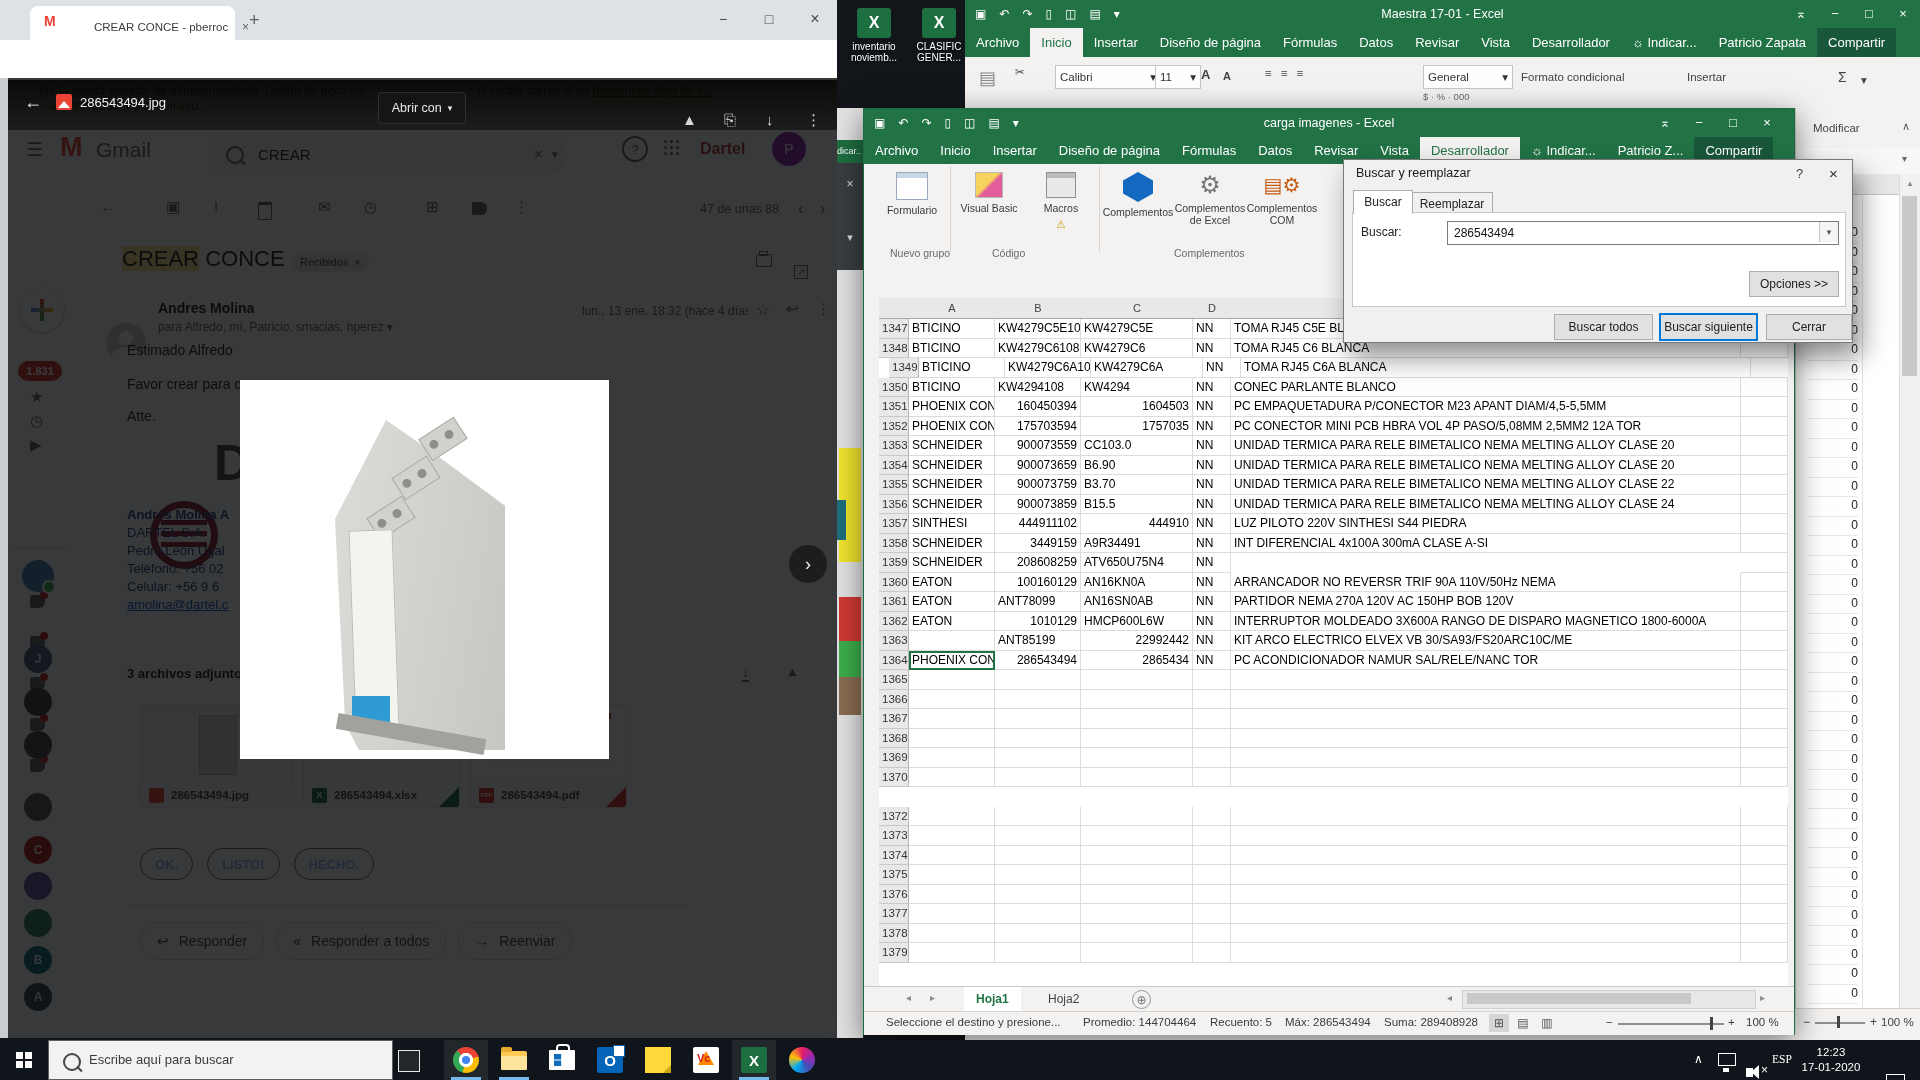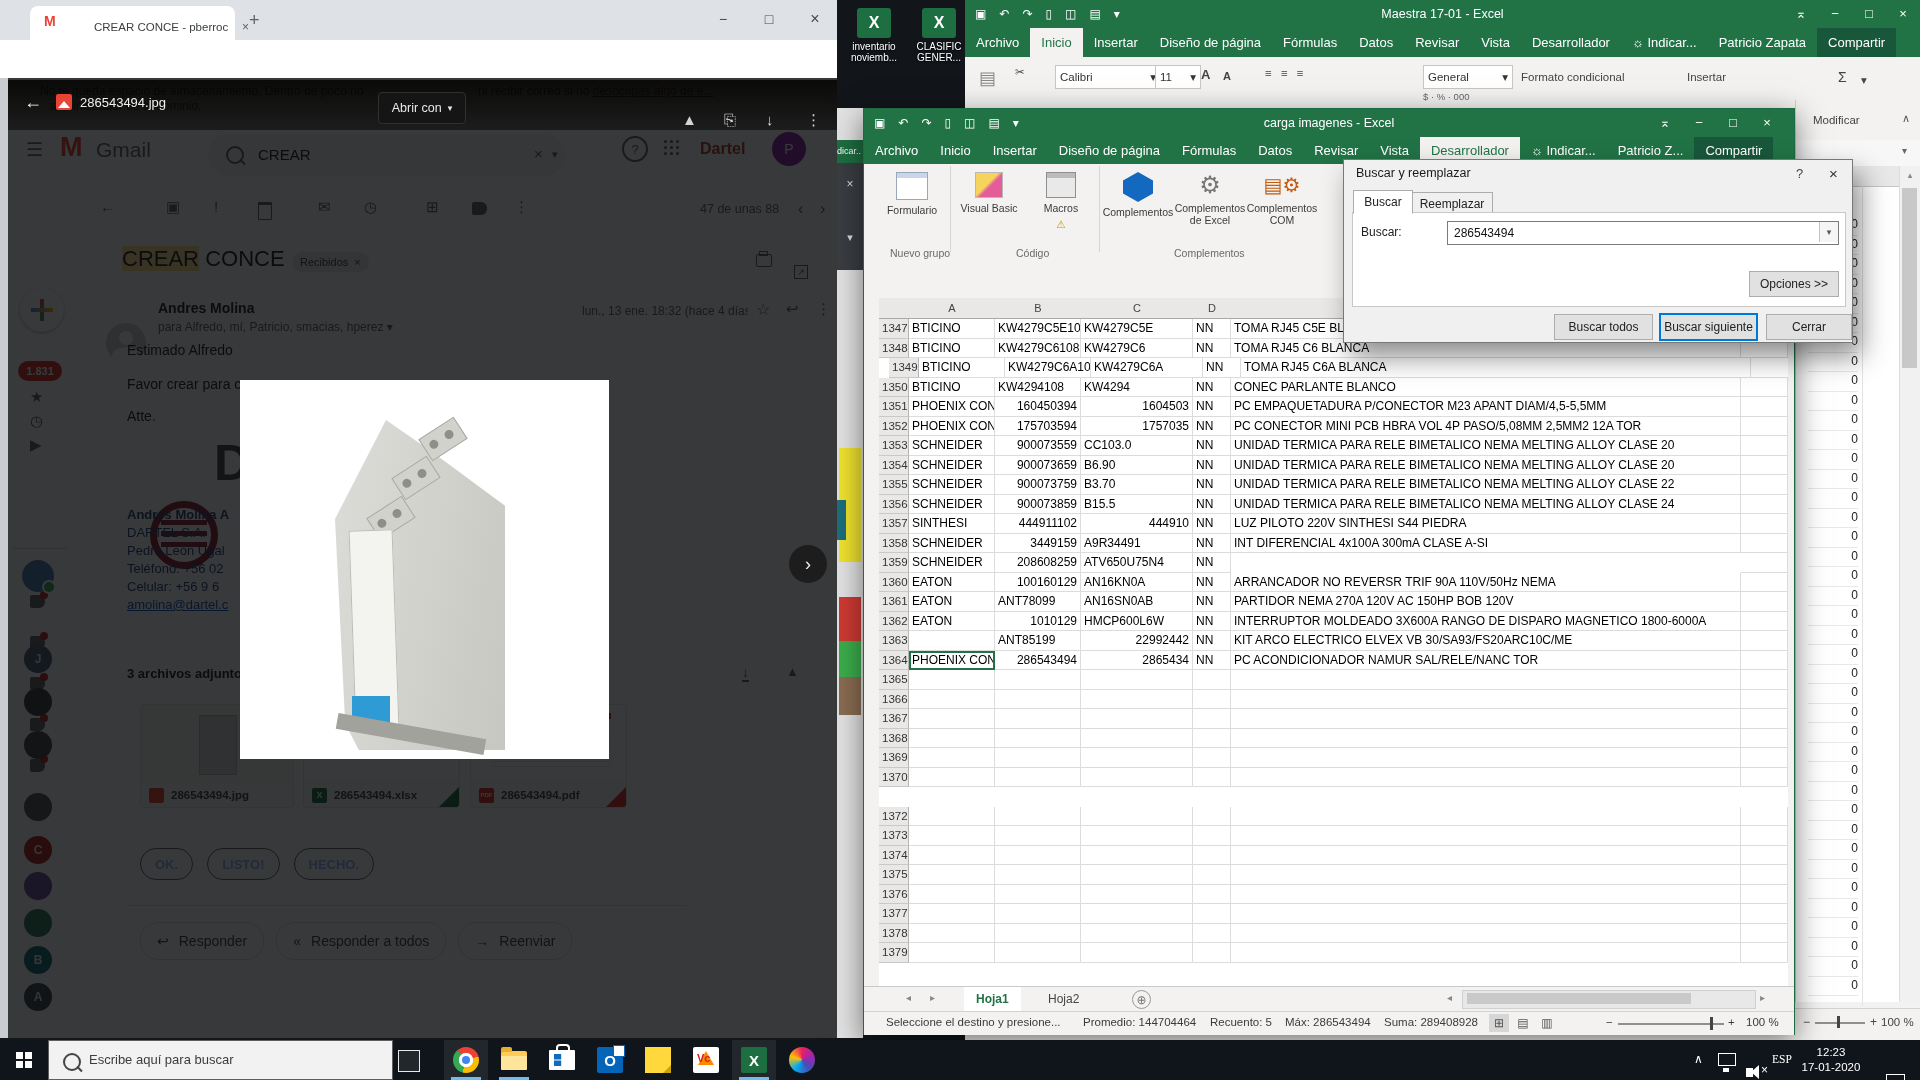--- a/index.html
+++ b/index.html
@@ -133,21 +133,21 @@
   .acell{outline:2px solid #217346;outline-offset:-2px;}
   #c-sheetrow{left:0;top:877px;width:930px;height:25px;background:#f3f2f1;border-top:1px solid #c9c9c9;}
   .stab{position:absolute;top:0;height:24px;line-height:24px;font-size:12px;padding:0 12px;}
   #c-status{left:0;top:902px;width:930px;height:23px;background:#f3f2f1;border-top:1px solid #d4d1ce;}
   .stxt{position:absolute;top:4px;font-size:11.5px;color:#3b3b3b;}
   .vwic{position:absolute;top:2px;width:20px;height:18px;text-align:center;line-height:18px;font-size:12px;color:#555;}
 
   
   #maestra{left:965px;top:0;width:955px;height:1045px;background:#f3f2f1;}
   #m-rib{left:0;top:57px;width:955px;height:51px;}
-  #m-band{left:830px;top:100px;width:125px;height:902px;background:#fff;border-left:1px solid #cfcfcf;}
+  #m-band{left:830px;top:108px;width:125px;height:902px;background:#fff;border-left:1px solid #cfcfcf;}
   .zero{position:absolute;width:50px;text-align:right;font-size:12px;color:#222;height:19.5px;line-height:19.5px;border-bottom:1px solid #e8e8e8;left:12px;}
   #m-scroll{position:absolute;left:103px;top:66px;width:20px;height:836px;background:#f1f1f1;border-left:1px solid #dcdcdc;}
   #m-status{left:0;top:1008px;width:955px;height:27px;background:#f3f2f1;border-top:1px solid #d4d1ce;}
 
   
   #dlg{left:1343px;top:159px;width:510px;height:184px;background:#f0f0f0;border:1px solid #787878;box-shadow:8px 14px 26px rgba(0,0,0,.45);z-index:10;box-sizing:border-box;}
   #dlg-title{left:12px;top:6px;font-size:12.5px;color:#1a1a1a;}
   .dtab{position:absolute;top:30px;height:22px;line-height:22px;font-size:12px;color:#222;text-align:center;border:1px solid #acacac;}
   #dpage{left:8px;top:52px;width:492px;height:93px;background:#fff;border:1px solid #c8c8c8;}
   #dcombo{left:94px;top:8px;width:390px;height:22px;background:#fff;border:1px solid #7a7a7a;}
@@ -626,21 +626,21 @@
             <div class="ico-gear">⚙</div>
             <div class="lbl">Complementos de Excel</div>
           </div>
           <div class="bigbtn">
             <div class="ico-com">▤⚙</div>
             <div class="lbl">Complementos COM</div>
           </div>
         </div>
       <div id="c-groups">
           <div class="grplbl" style="position: absolute; left: 26px;">Nuevo grupo</div>
-          <div class="grplbl" style="position: absolute; left: 128px; margin-left: 24px;">Código</div>
+          <div class="grplbl" style="position: absolute; left: 128px;">Código</div>
           <div class="grplbl" style="position: absolute; left: 310px;">Complementos</div>
         </div>
     </div>
     <div class="abs" id="c-fbar">
       <div class="abs boxctl" id="c-name">
         <span>A1364</span>
           <span style="font-size:9px;color:#666;">▾</span>
       </div>
       <span class="abs fbic" style="left:160px;">×</span>
       <span class="abs fbic" style="left:205px;">✓</span>

